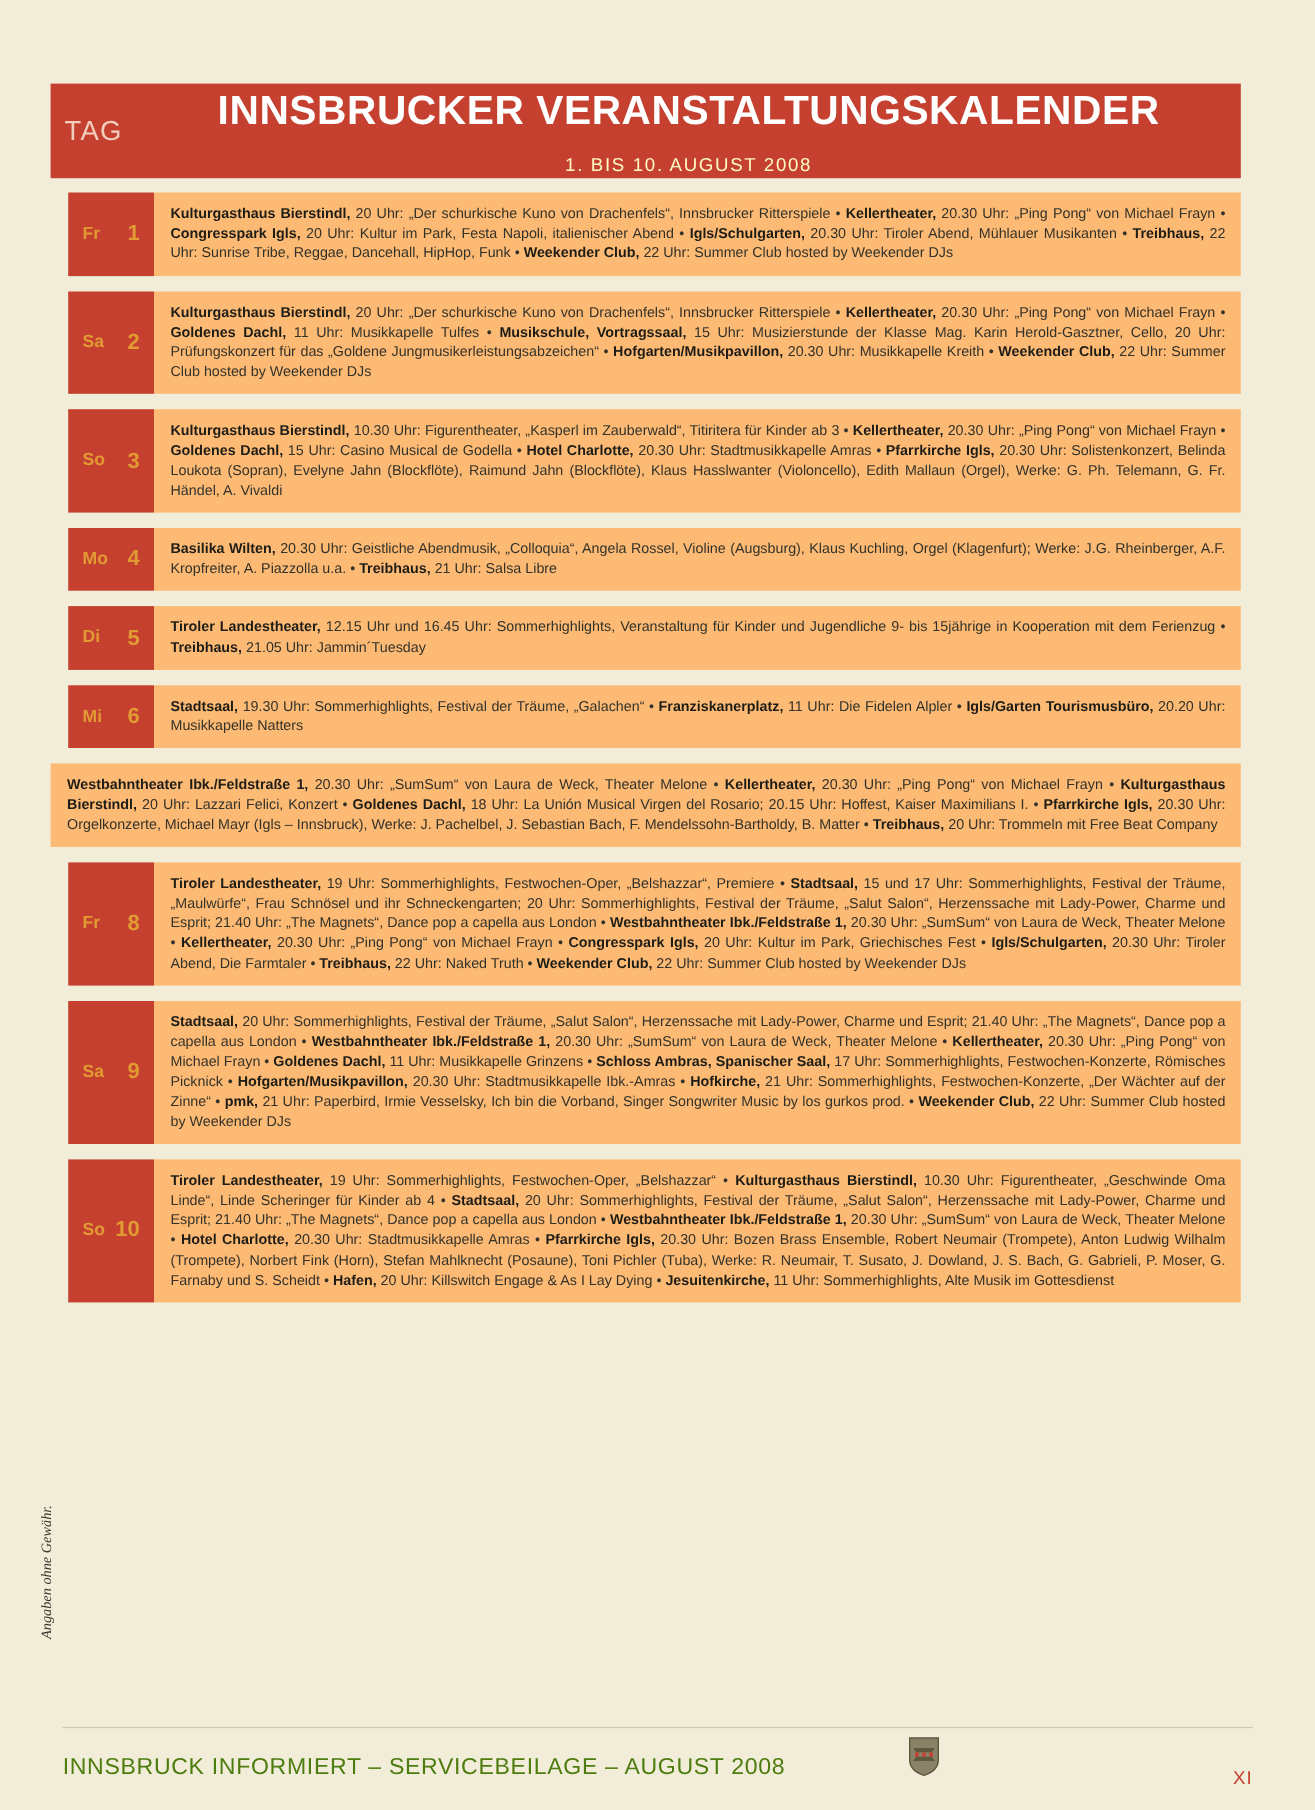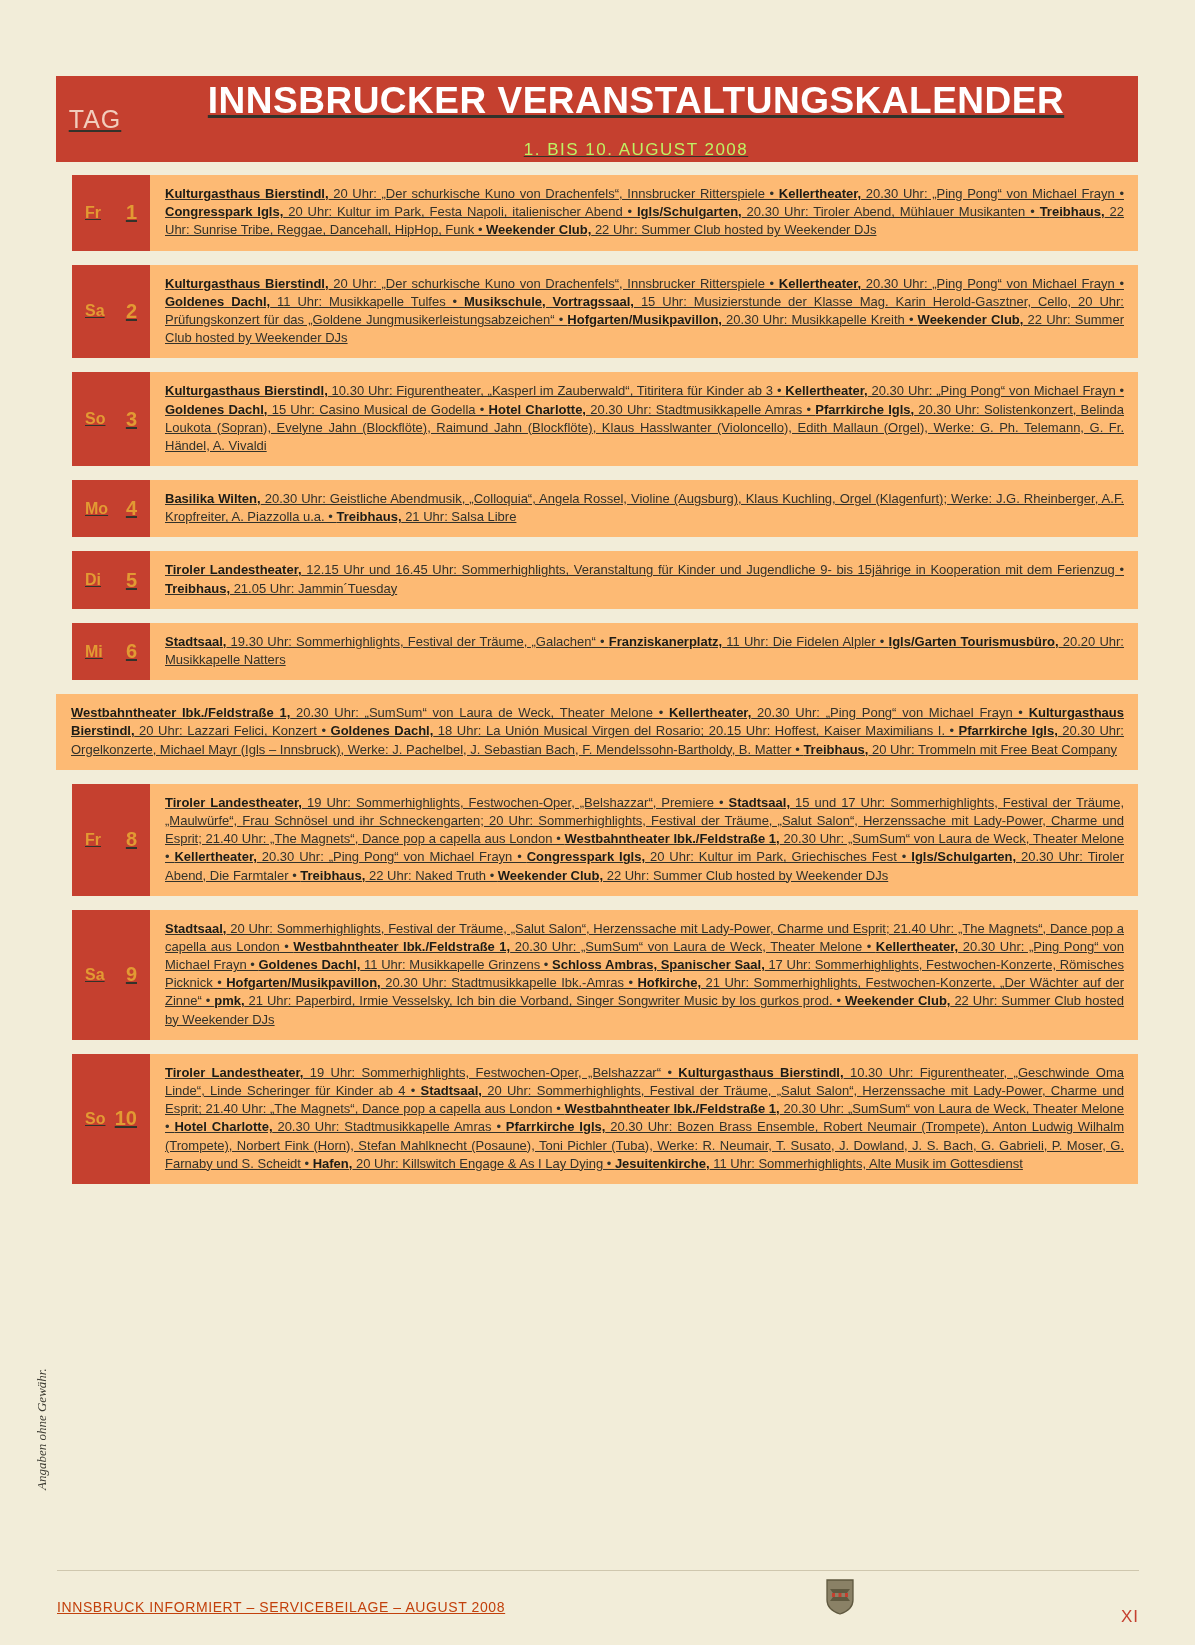--- a/index.html
+++ b/index.html
@@ -7,21 +7,21 @@
   body {
     width: 1195px; height: 1645px;
     background: #f2edd9;
     font-family: "Liberation Sans", sans-serif;
     position: relative;
     overflow: hidden;
     color: #33322a;
   }
   .content {
     position: absolute;
-    left: 56px; top: 76px; width: 1082px; text-decoration: underline;
+    left: 46px; top: 76px; width: 1082px;
   }
   
   .cal-header {
     display: flex;
     background: #c5402f;
     height: 86px;
     margin-bottom: 13px;
   }
   .tag-cell {
     flex: 0 0 78px;
@@ -37,21 +37,21 @@
     padding-top: 4px;
   }
   .page-title {
     color: #ffffff;
     font-weight: bold;
     font-size: 37px;
     letter-spacing: 0.5px;
     line-height: 1.05;
   }
   .page-subtitle {
-    color: #bef264;
+    color: #fef9c3;
     font-size: 17px;
     letter-spacing: 1.5px;
     margin-top: 20px;
   }
   
   .rows { display: flex; flex-direction: column; }
   .row { display: flex; margin-bottom: 14px; }
   .day-cell {
     flex: 0 0 78px;
     background: #c5402f;
@@ -89,24 +89,23 @@
   
   .footer {
     position: absolute;
     left: 57px; right: 56px; top: 1570px;
     border-top: 1px solid #cfc7ae;
     padding-top: 16px;
     display: flex;
     align-items: center;
   }
   .footer-text {
-    color: #c2410c;
-    font-size: 14px;
+    color: #4d7c0f;
+    font-size: 21px;
     letter-spacing: 0.6px;
-    text-decoration: underline;
   }
   .crest {
     position: absolute;
     left: 768px; top: 8px;
   }
   .page-number {
     margin-left: auto;
     color: #c5402f;
     font-size: 17px;
     letter-spacing: 1px;

